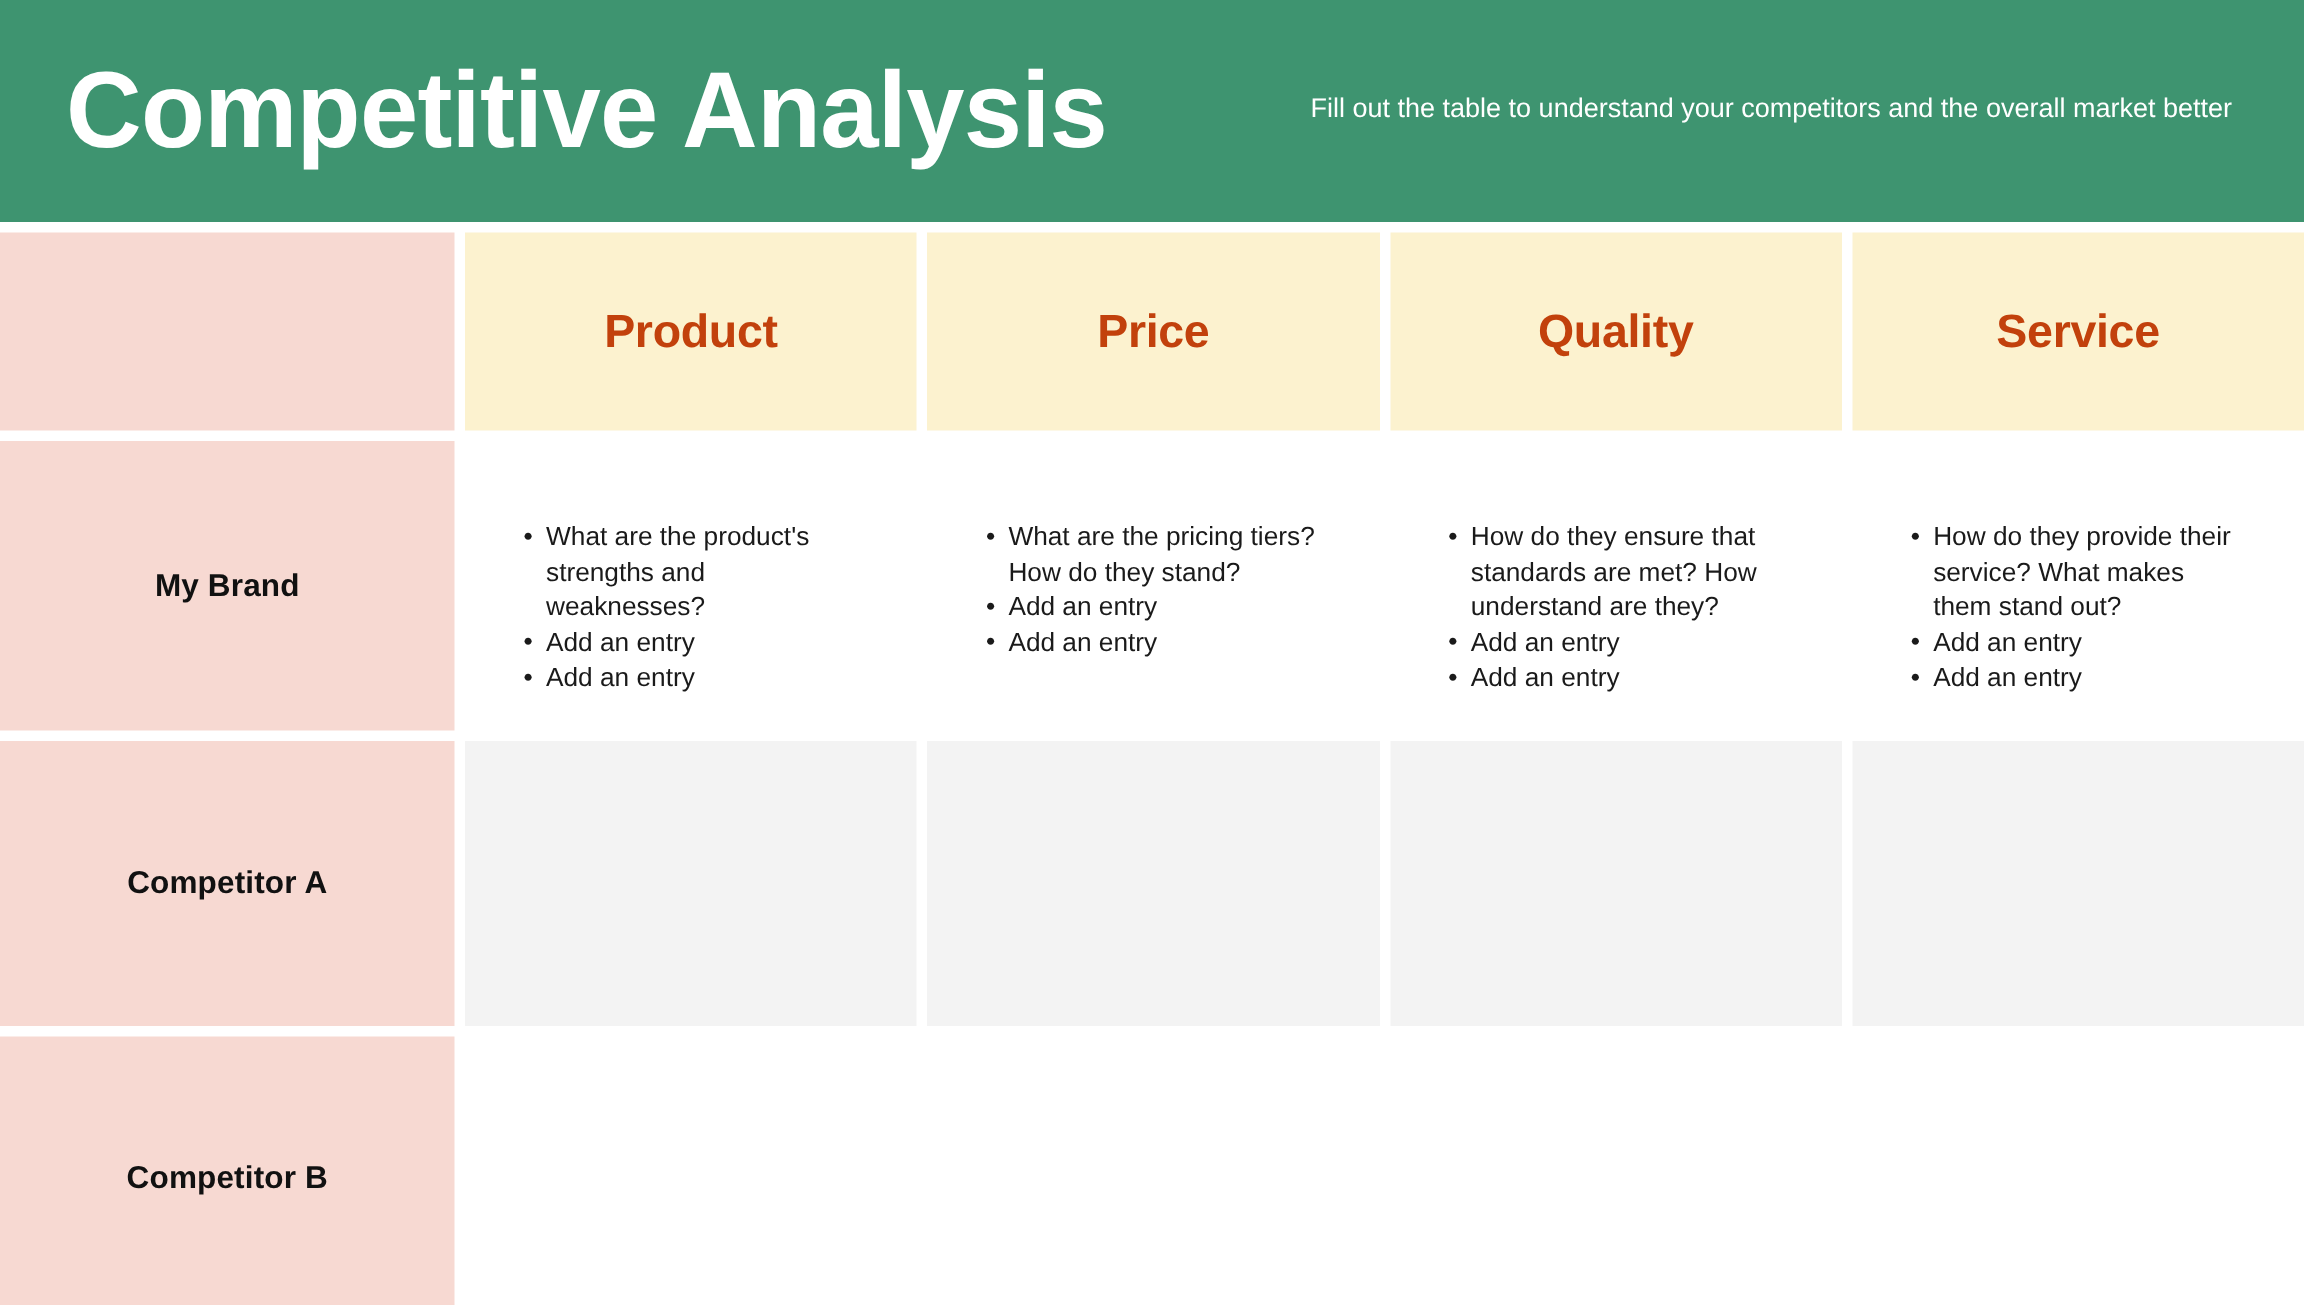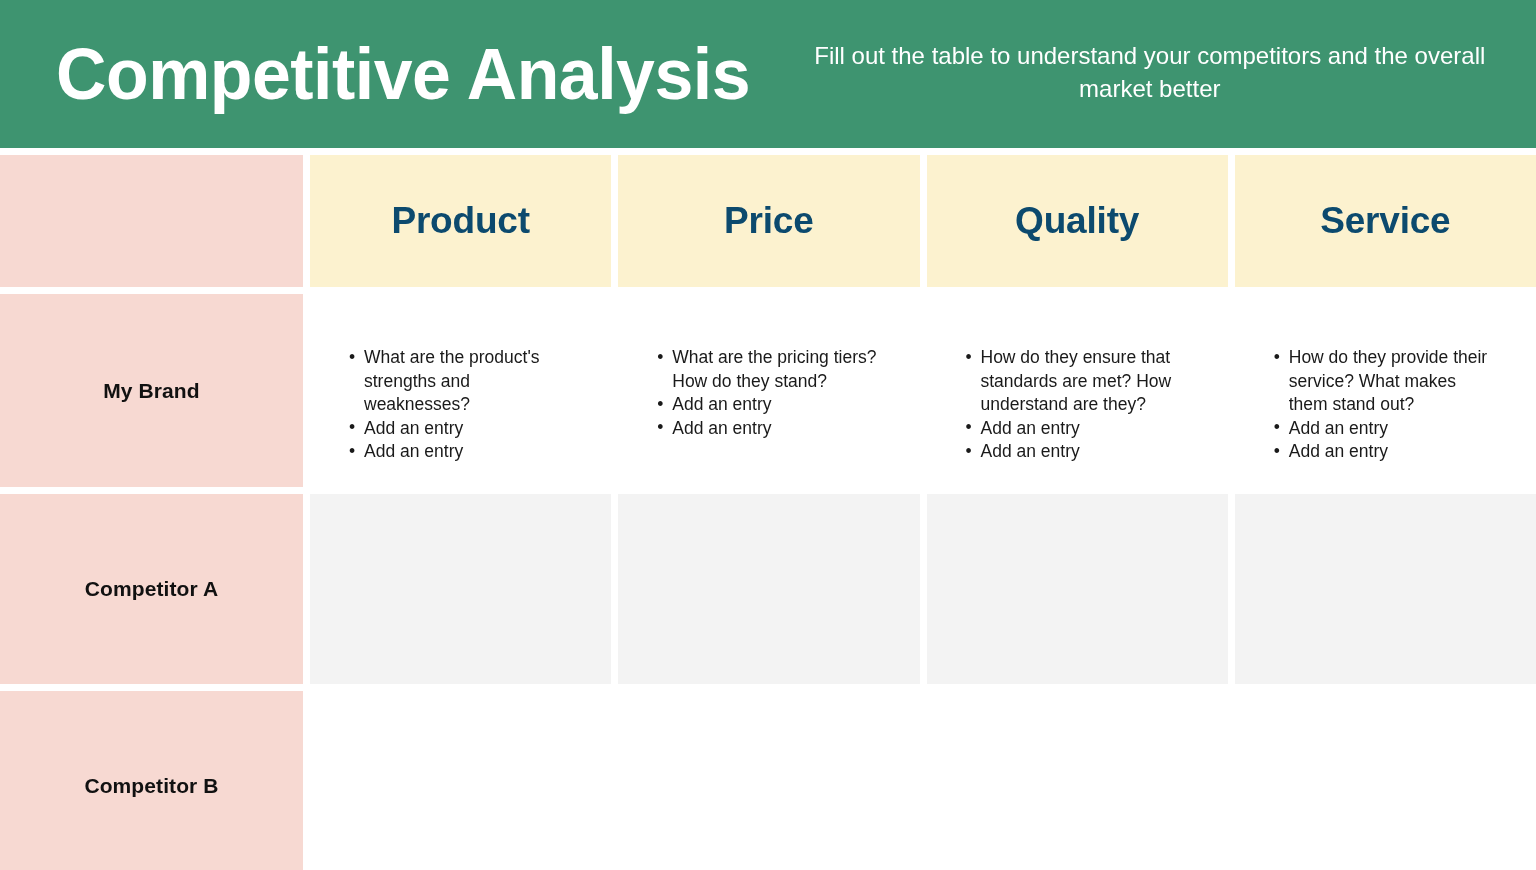--- a/index.html
+++ b/index.html
@@ -25,39 +25,39 @@
   .header {
     position: absolute;
     left: 0;
     top: 0;
     width: 1536px;
     height: 148px;
     background: #3e9470;
     display: flex;
     align-items: center;
     box-sizing: border-box;
-    padding: 0 48px 0 56px;
+    padding: 0 48px 0 44px;
   }
   .header-title {
     font-size: 72px;
     line-height: 78px;
     font-weight: 700;
     color: #ffffff;
     letter-spacing: -0.5px;
     white-space: nowrap;
     margin: 0;
     flex: 0 0 auto;
     transform: scaleX(0.97);
     transform-origin: left center;
   }
   .header-subtitle {
     flex: 1 1 auto;
-    text-align: center;
+    text-align: right;
     color: #ffffff;
-    font-size: 24px;
+    font-size: 18px;
     line-height: 33px;
     font-weight: 400;
     padding-bottom: 4px;
     padding-left: 40px;
     white-space: pre-line;
   }
 
   
   .table {
     position: absolute;
@@ -100,23 +100,23 @@
 
   
   .row-head { height: 132px; }
   .row-head .cell {
     background: #fcf2cf;
     display: flex;
     align-items: center;
     justify-content: center;
   }
   .col-title {
-    font-size: 37px;
+    font-size: 31px;
     font-weight: 700;
-    color: #0c4a6e;
+    color: #c2410c;
     letter-spacing: -0.2px;
   }
 
   
   .row-brand { height: 193px; }
   .row-brand .cell {
     background: #ffffff;
     padding: 40px 26px 0 26px;
   }
 

